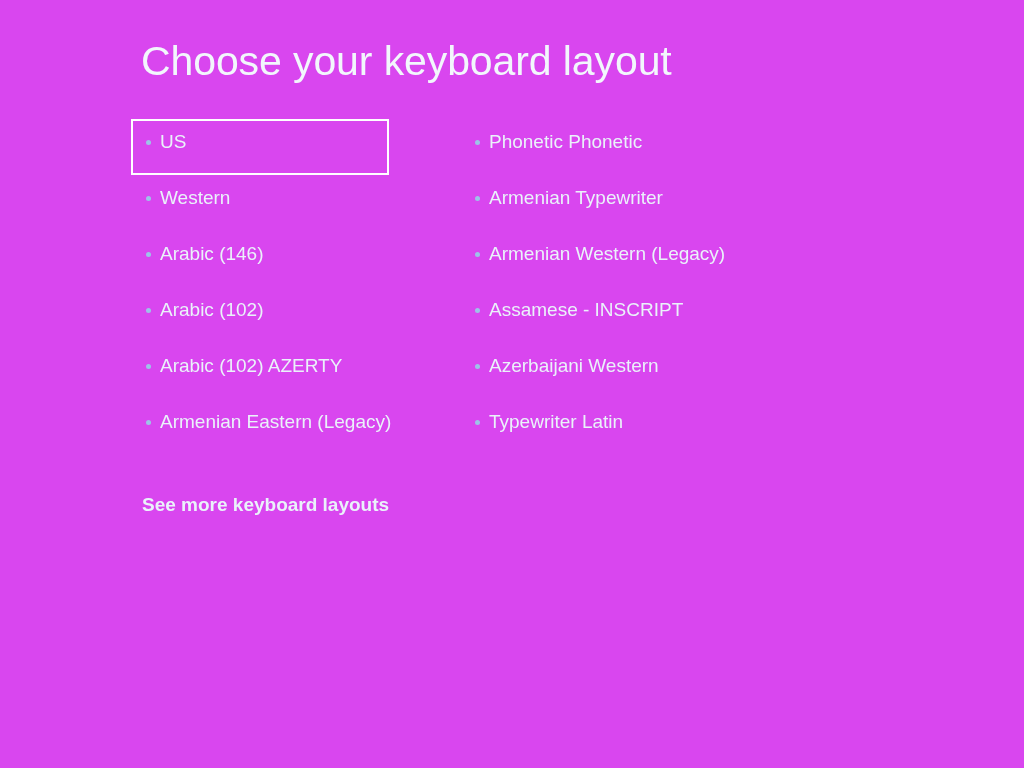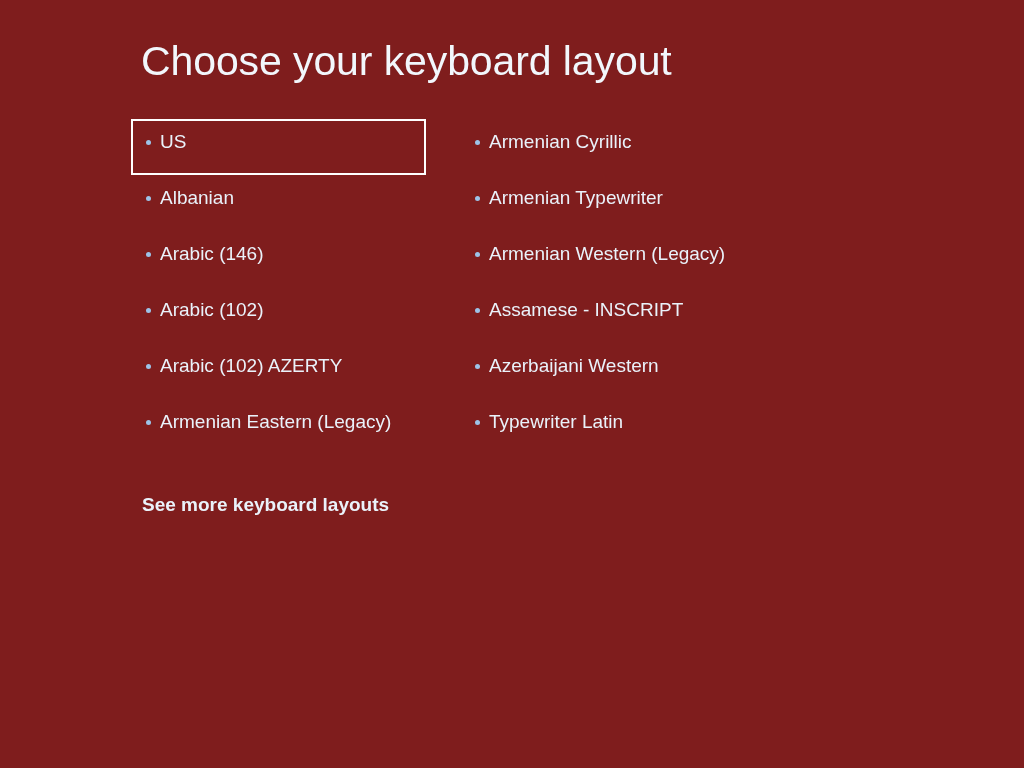--- a/index.html
+++ b/index.html
@@ -13,21 +13,21 @@
     overflow: hidden;
     background: #2165b4;
     font-family: "Liberation Sans", sans-serif;
     -webkit-font-smoothing: antialiased;
   }
 
   #screen {
     position: relative;
     width: 1024px;
     height: 768px;
-    background: #7f1d1d;
+    background: #d946ef;
     box-sizing: border-box;
   }
 
   
   #page-title {
     position: absolute;
     left: 141px;
     top: 37px;
     font-size: 41px;
     font-weight: 300;
@@ -55,21 +55,21 @@
   .layout-option {
     position: relative;
     height: 56px;
     box-sizing: border-box;
     display: flex;
     align-items: flex-start;
     padding-top: 8px;
     border: 2px solid transparent;
   }
   
-  #column-left .layout-option { width: 295px; }
+  #column-left .layout-option { width: 258px; }
   #column-right .layout-option { width: 300px; }
 
   .layout-option.selected {
     border-color: #ffffff;
   }
 
   .bullet-dot {
     flex: 0 0 auto;
     width: 5px;
     height: 5px;
@@ -111,21 +111,21 @@
   <div id="layout-columns">
 
     <div class="layout-column" id="column-left">
 
     <div class="layout-option selected">
           <span class="bullet-dot"></span>
           <span class="option-label">US</span>
         </div>
         <div class="layout-option">
           <span class="bullet-dot"></span>
-          <span class="option-label">Albanian</span>
+          <span class="option-label">Western</span>
         </div>
         <div class="layout-option">
           <span class="bullet-dot"></span>
           <span class="option-label">Arabic (146)</span>
         </div>
         <div class="layout-option">
           <span class="bullet-dot"></span>
           <span class="option-label">Arabic (102)</span>
         </div>
         <div class="layout-option">
@@ -135,21 +135,21 @@
         <div class="layout-option">
           <span class="bullet-dot"></span>
           <span class="option-label">Armenian Eastern (Legacy)</span>
         </div>
       </div>
 
     <div class="layout-column" id="column-right">
 
     <div class="layout-option">
           <span class="bullet-dot"></span>
-          <span class="option-label">Armenian Cyrillic</span>
+          <span class="option-label">Phonetic Phonetic</span>
         </div>
         <div class="layout-option">
           <span class="bullet-dot"></span>
           <span class="option-label">Armenian Typewriter</span>
         </div>
         <div class="layout-option">
           <span class="bullet-dot"></span>
           <span class="option-label">Armenian Western (Legacy)</span>
         </div>
         <div class="layout-option">

